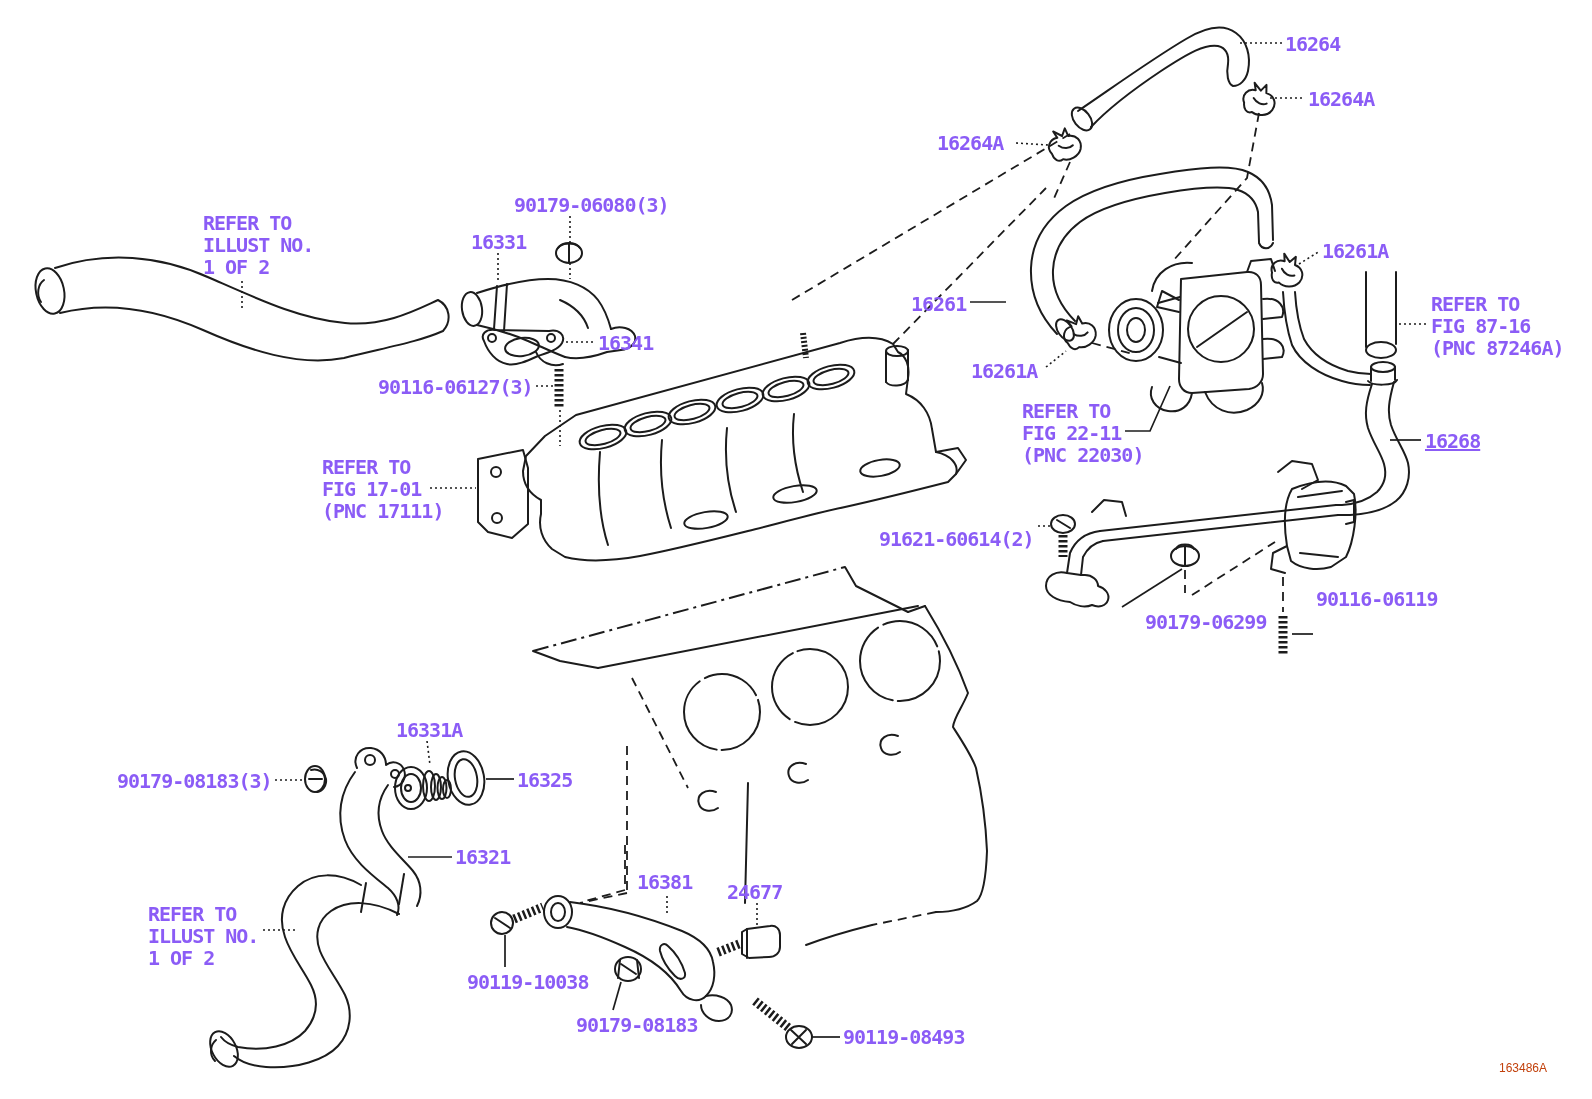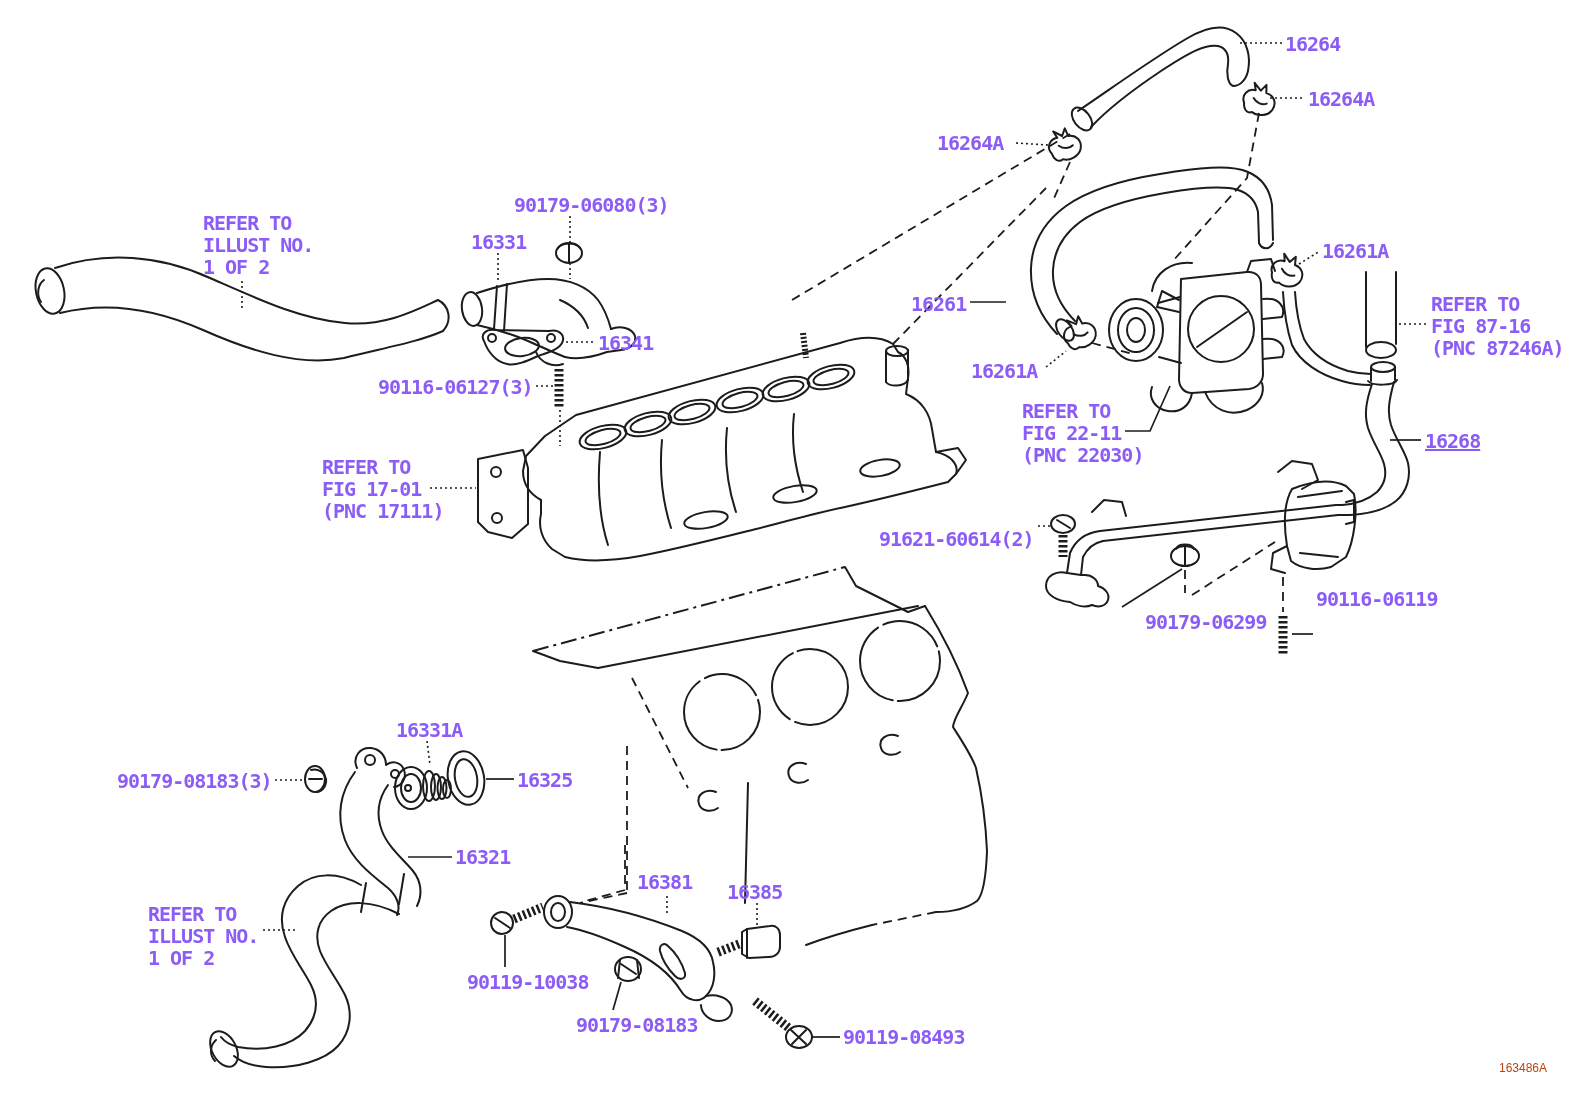--- a/index.html
+++ b/index.html
@@ -355,20 +355,20 @@
 <div class="lbl" style="left:1097px;top:611px;margin-left:48px;">90179-06299</div>
 <div class="lbl" style="left:1316px;top:588px;">90116-06119</div>
 <div class="lbl" style="left:396px;top:719px;">16331A</div>
 <div class="lbl" style="left:117px;top:770px;">90179-08183(3)</div>
 <div class="lbl" style="left:517px;top:769px;">16325</div>
 <div class="lbl" style="left:455px;top:846px;">16321</div>
 <div class="lbl" style="left:148px;top:903px;">REFER TO
 ILLUST NO.
 1 OF 2</div>
 <div class="lbl" style="left:637px;top:871px;">16381</div>
-<div class="lbl" style="left:727px;top:881px;">16385</div>
+<div class="lbl" style="left:727px;top:881px;">24677</div>
 <div class="lbl" style="left:449px;top:971px;margin-left:18px;">90119-10038</div>
 <div class="lbl" style="left:576px;top:1014px;">90179-08183</div>
 <div class="lbl" style="left:843px;top:1026px;">90119-08493</div>
 
 <div class="code" style="left:1499px;top:1061px;">163486A</div>
 
 </div>
 
 </body></html>

